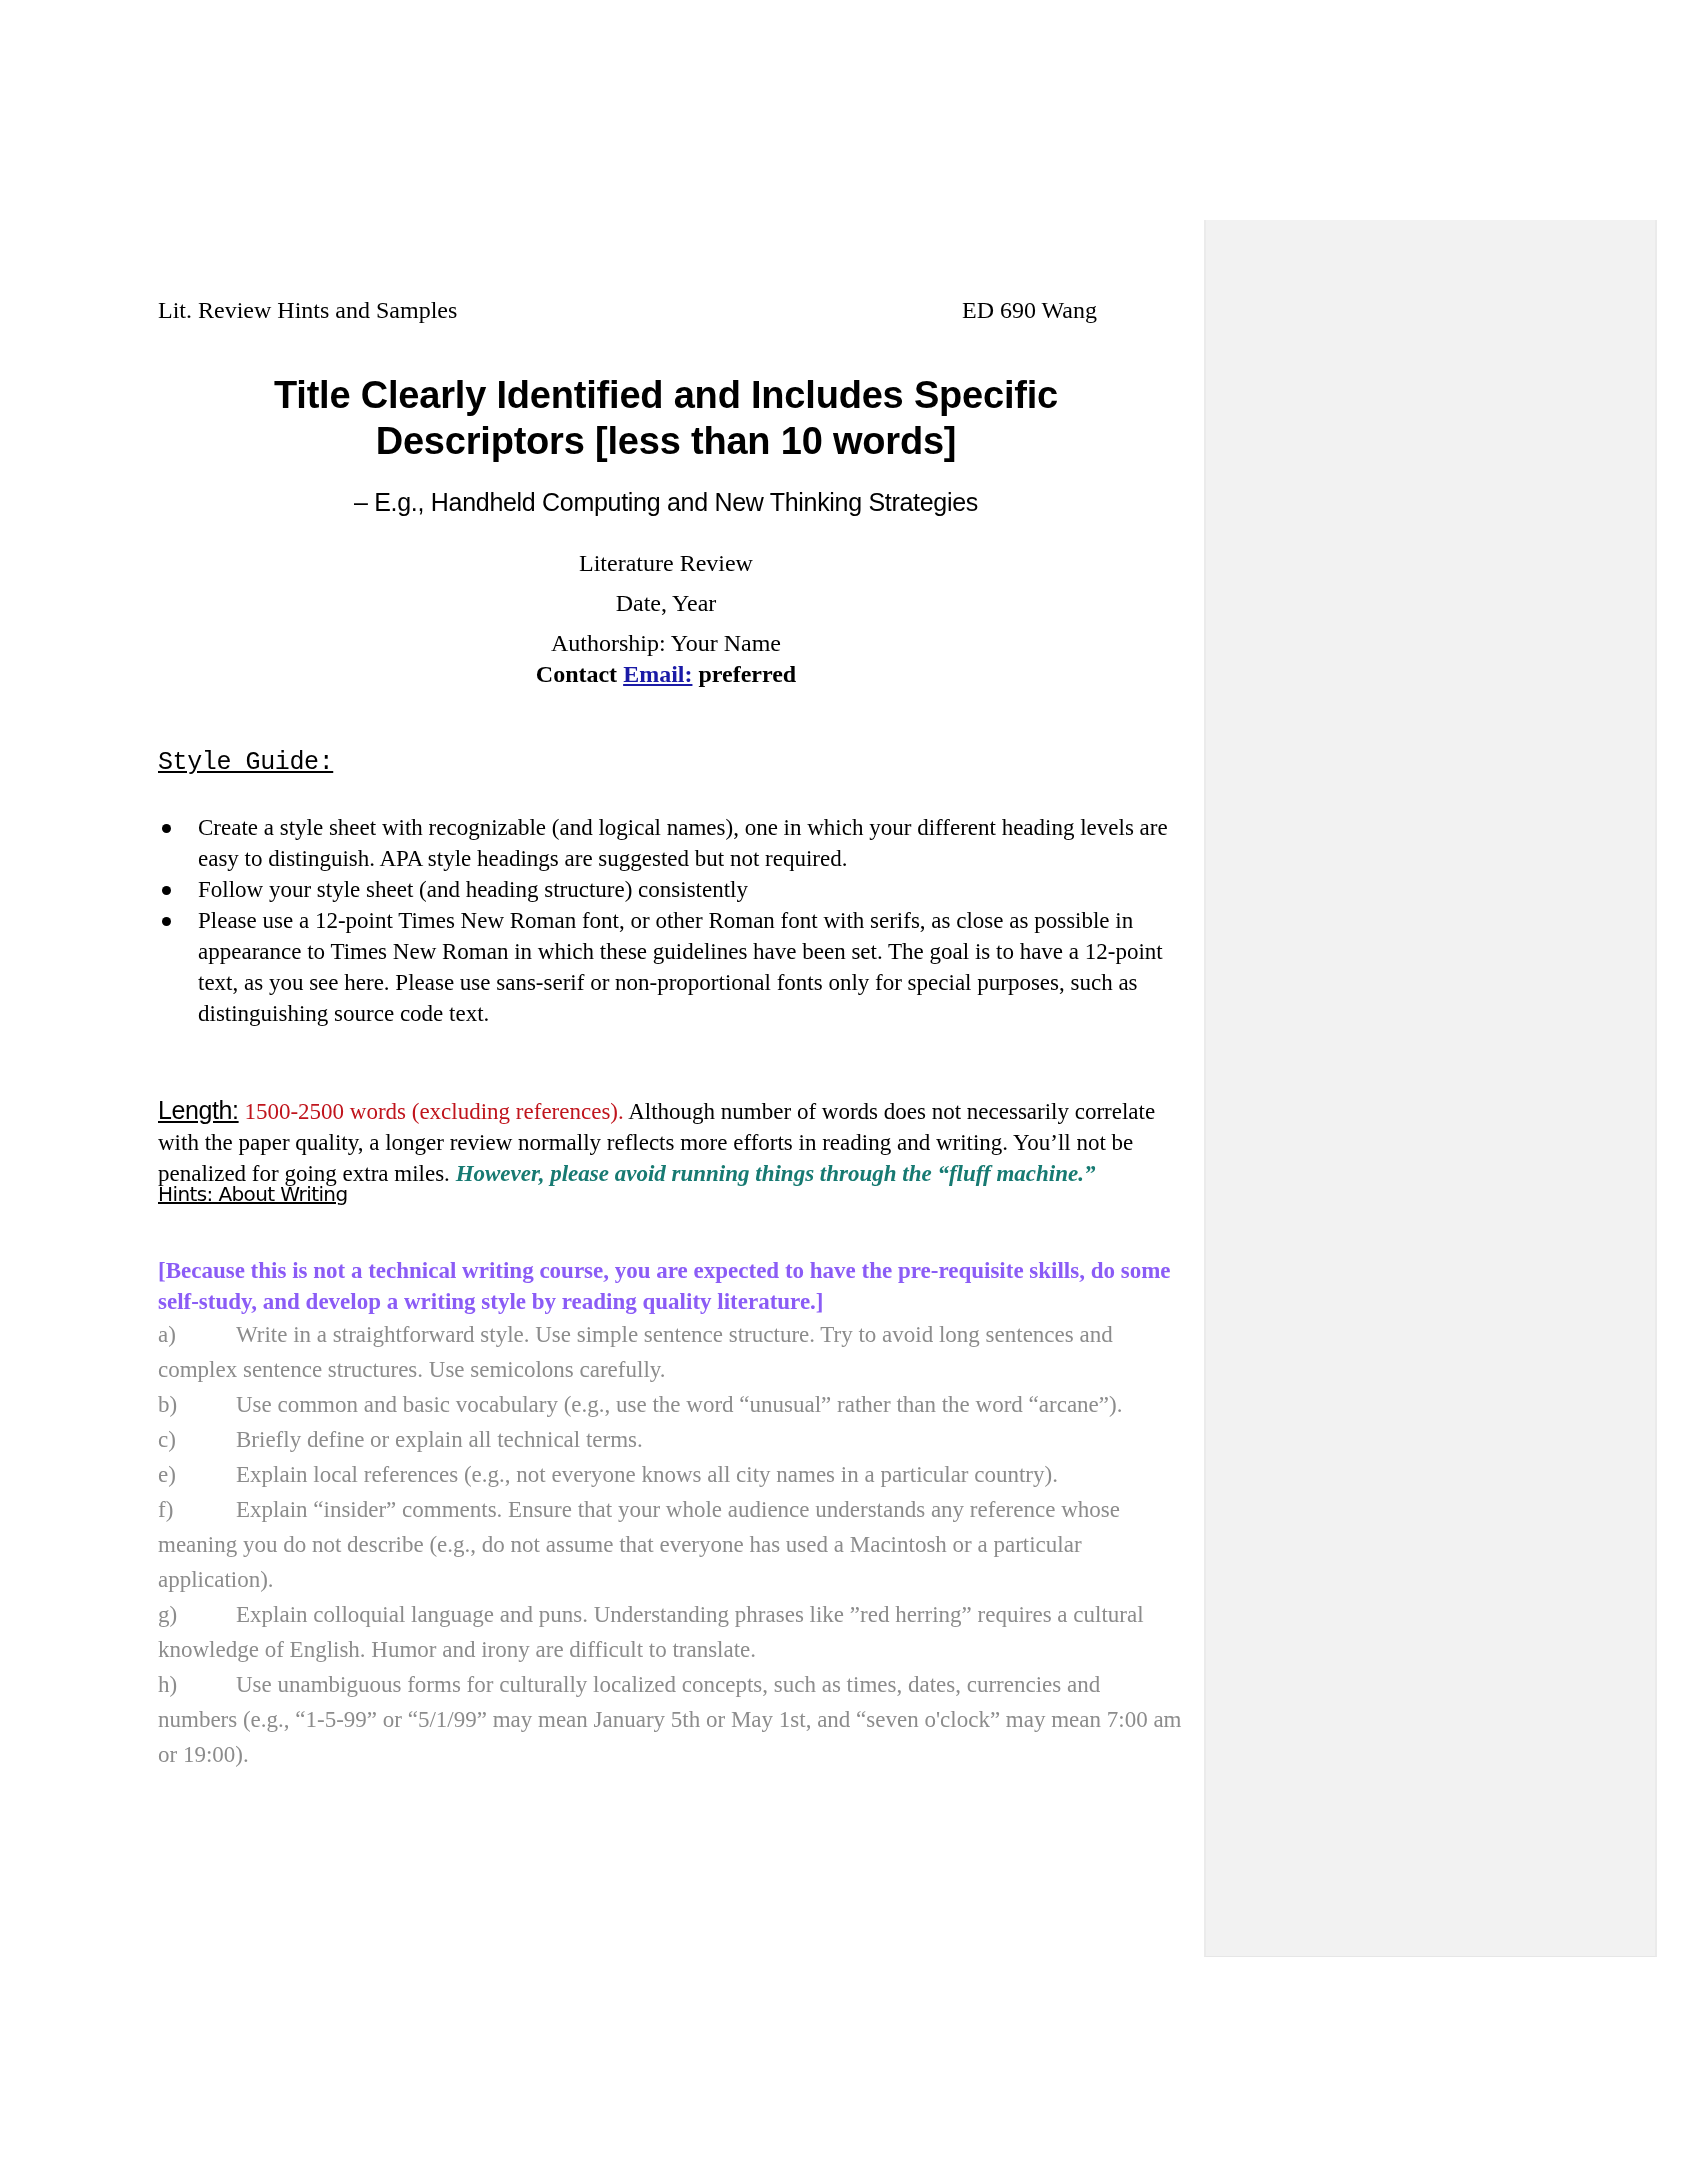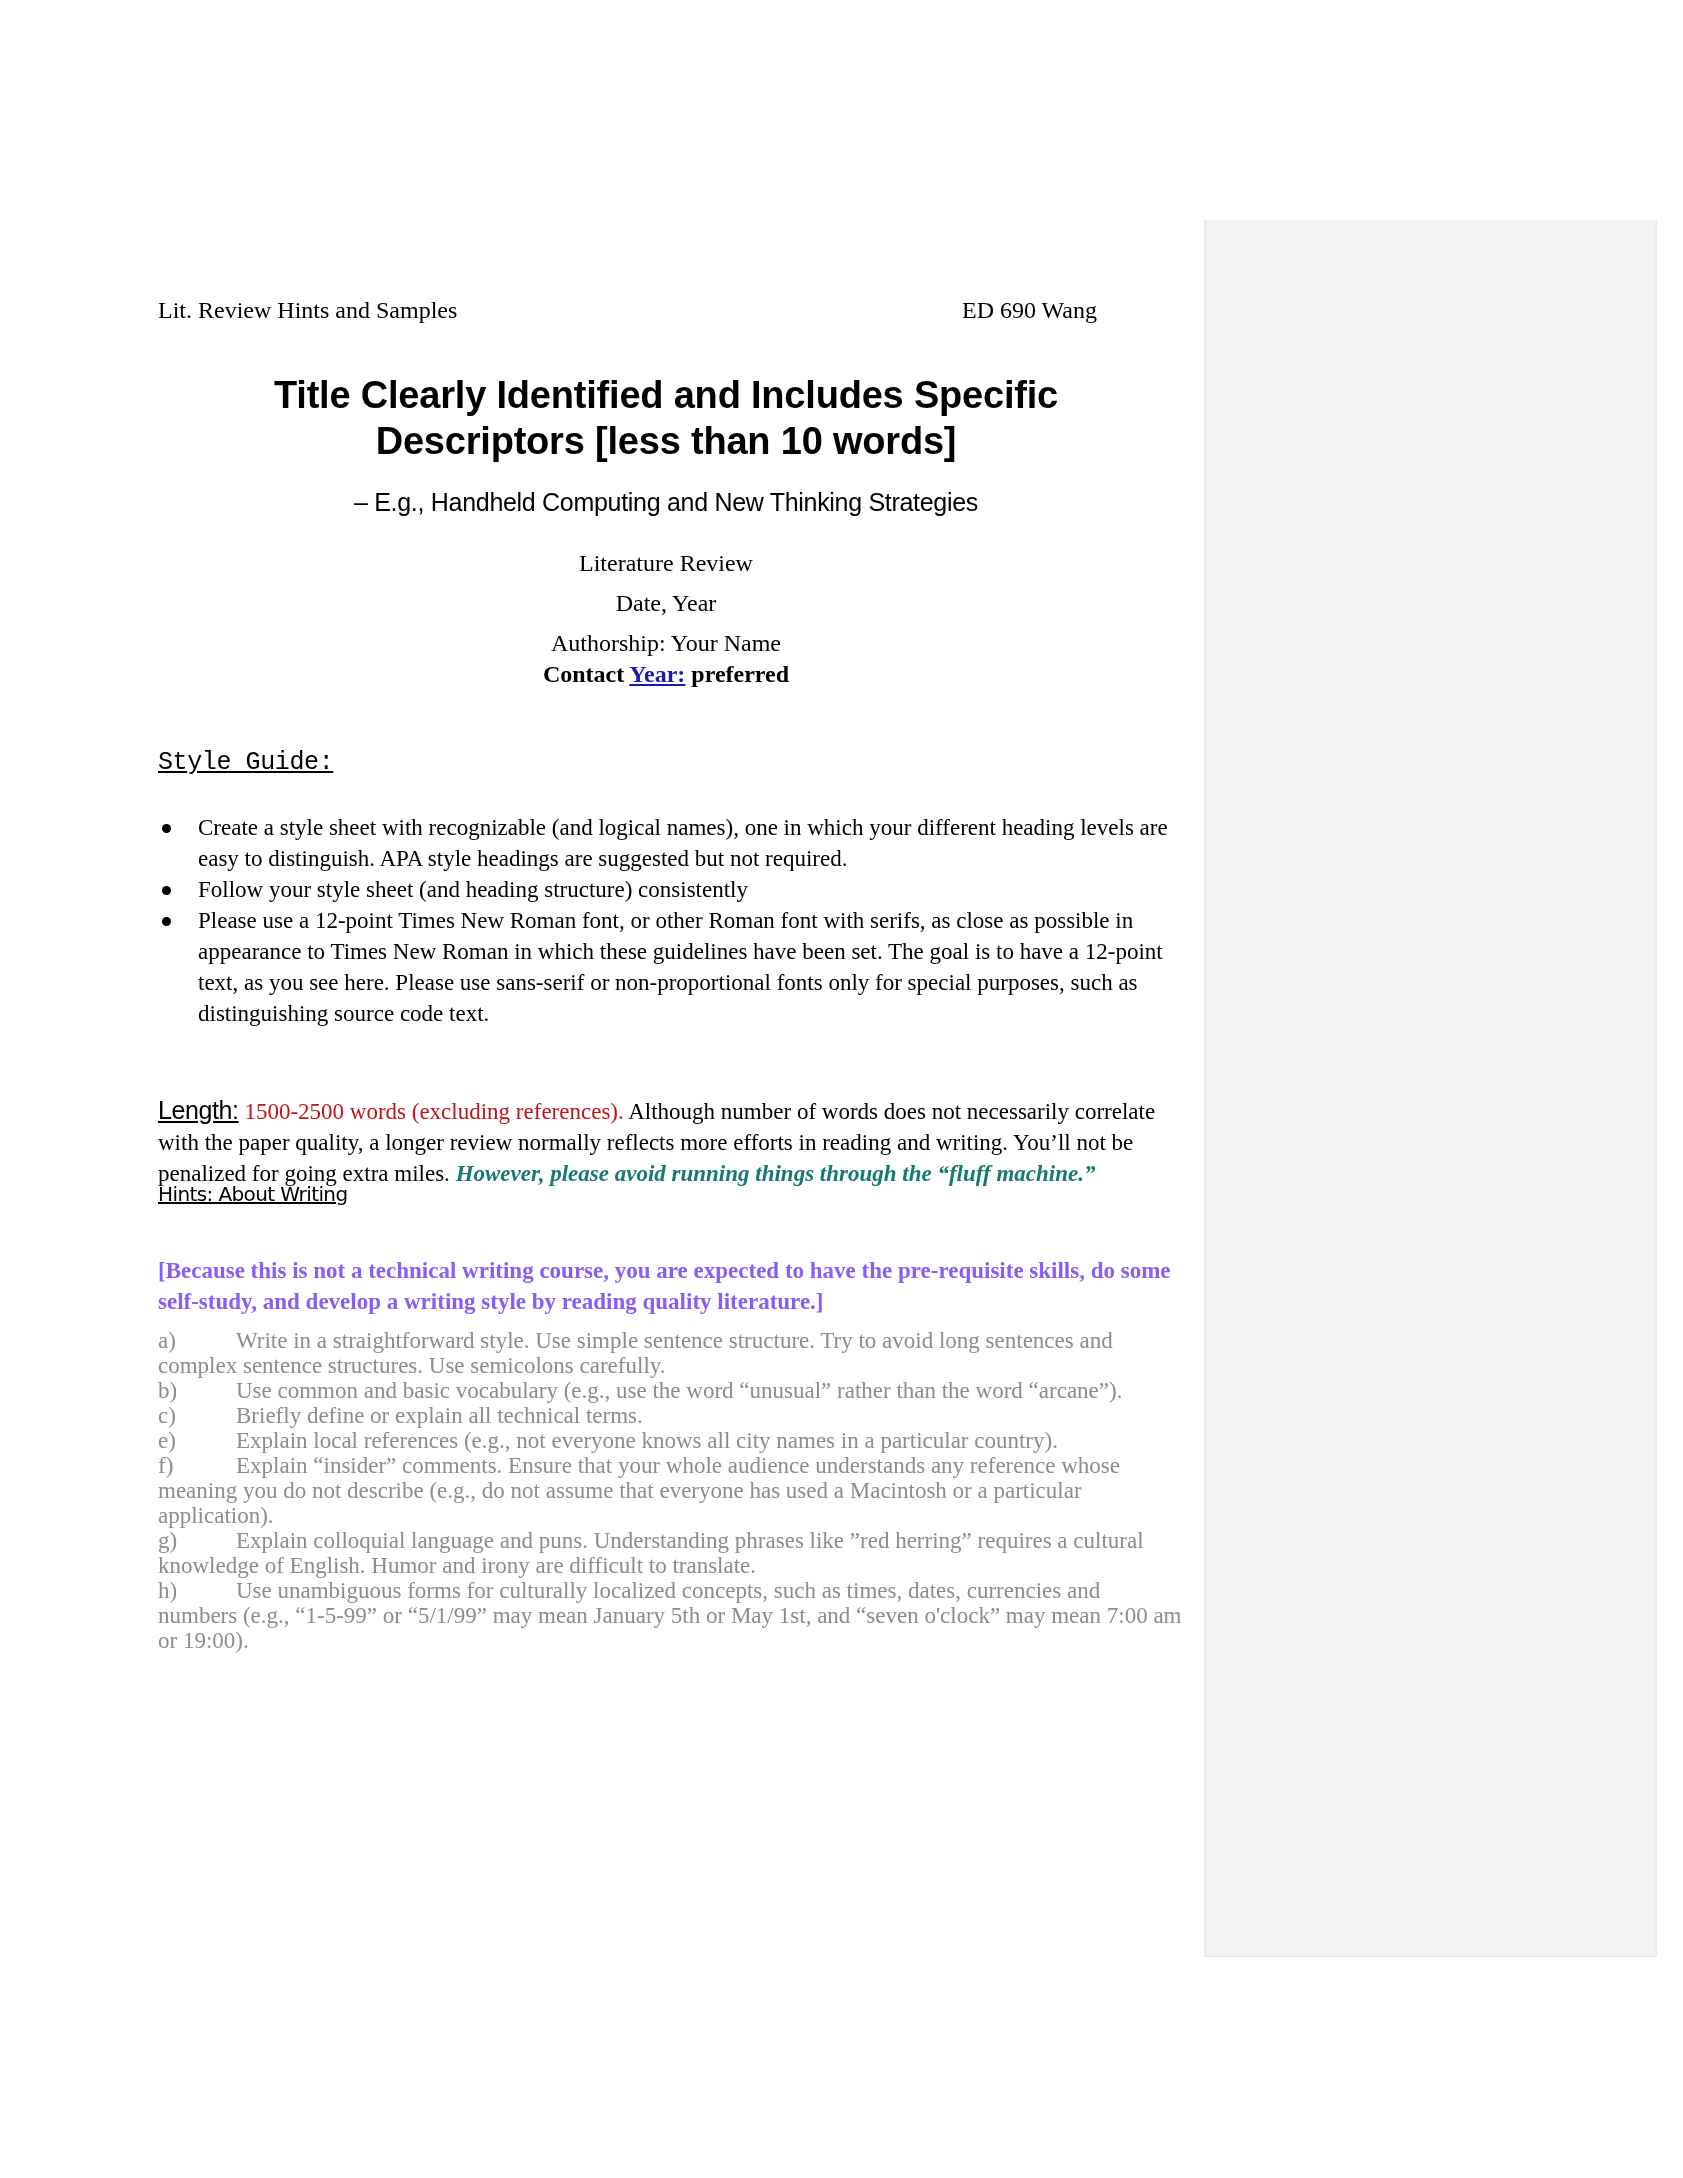--- a/index.html
+++ b/index.html
@@ -49,21 +49,21 @@
   .bullet-dot { position: absolute; left: 4px; top: 12px; width: 9px; height: 9px; border-radius: 50%; background: #000; }
 
   .para { position: absolute; left: 158px; width: 1020px; font-size: 23px; line-height: 31px; }
   .length-para { top: 1057px; margin-top: 38px; }
   .len-label { font-family: "Liberation Sans", "DejaVu Sans", sans-serif; font-size: 25px; text-decoration: underline; letter-spacing: -0.4px; }
   .red { color: #c0141c; }
   .teal-italic { color: #177a72; font-style: italic; font-weight: bold; }
 
   .teal-bold { position: absolute; left: 158px; top: 1255px; width: 1030px; font-size: 23px; line-height: 31px; color: #8b5cf6; font-weight: bold; }
 
-  .hints-list { position: absolute; left: 158px; top: 1317px; width: 1026px; font-size: 23px; line-height: 25px; color: #8c8c8c; margin-top: 11px; }
+  .hints-list { position: absolute; left: 158px; top: 1317px; width: 1026px; font-size: 23px; line-height: 35px; color: #8c8c8c; }
   .hint { display: block; }
   .hint-letter { display: inline-block; width: 78px; }
 </style>
 </head>
 <body>
 
 <div class="page">
 
   <div class="comment-pane"></div>
 
@@ -72,21 +72,21 @@
 
   <div class="title">
     <div>Title Clearly Identified and Includes Specific</div>
     <div>Descriptors [less than 10 words]</div>
   </div>
   <div class="subtitle">– E.g., Handheld Computing and New Thinking Strategies</div>
 
   <div class="center-line cl-1">Literature Review</div>
   <div class="center-line cl-2">Date, Year</div>
   <div class="center-line cl-3">Authorship: Your Name</div>
-  <div class="center-line cl-4"><span>Contact </span><a class="email-link">Year:</a><span> preferred</span></div>
+  <div class="center-line cl-4"><span>Contact </span><a class="email-link">Email:</a><span> preferred</span></div>
 
   <div class="section-head sh-style">Style Guide: </div>
 
   <ul class="bullets">
     <li><span class="bullet-dot"></span><span>Create a style sheet with recognizable (and logical names), one in which your different heading levels are easy to distinguish. APA style headings are suggested but not required.</span></li>
     <li><span class="bullet-dot"></span><span>Follow your style sheet (and heading structure) consistently</span></li>
     <li><span class="bullet-dot"></span><span>Please use a 12-point Times New Roman font, or other Roman font with serifs, as close as possible in appearance to Times New Roman in which these guidelines have been set. The goal is to have a 12-point text, as you see here. Please use sans-serif or non-proportional fonts only for special purposes, such as distinguishing source code text.</span></li>
   </ul>
 
   <div class="para length-para"><span class="len-label">Length:</span><span class="red"> 1500-2500 words (excluding references).</span><span> Although number of words does not necessarily correlate with the paper quality, a longer review normally reflects more efforts in reading and writing. You’ll not be penalized for going extra miles. </span><span class="teal-italic">However, please avoid running things through the “fluff machine.”</span></div>

